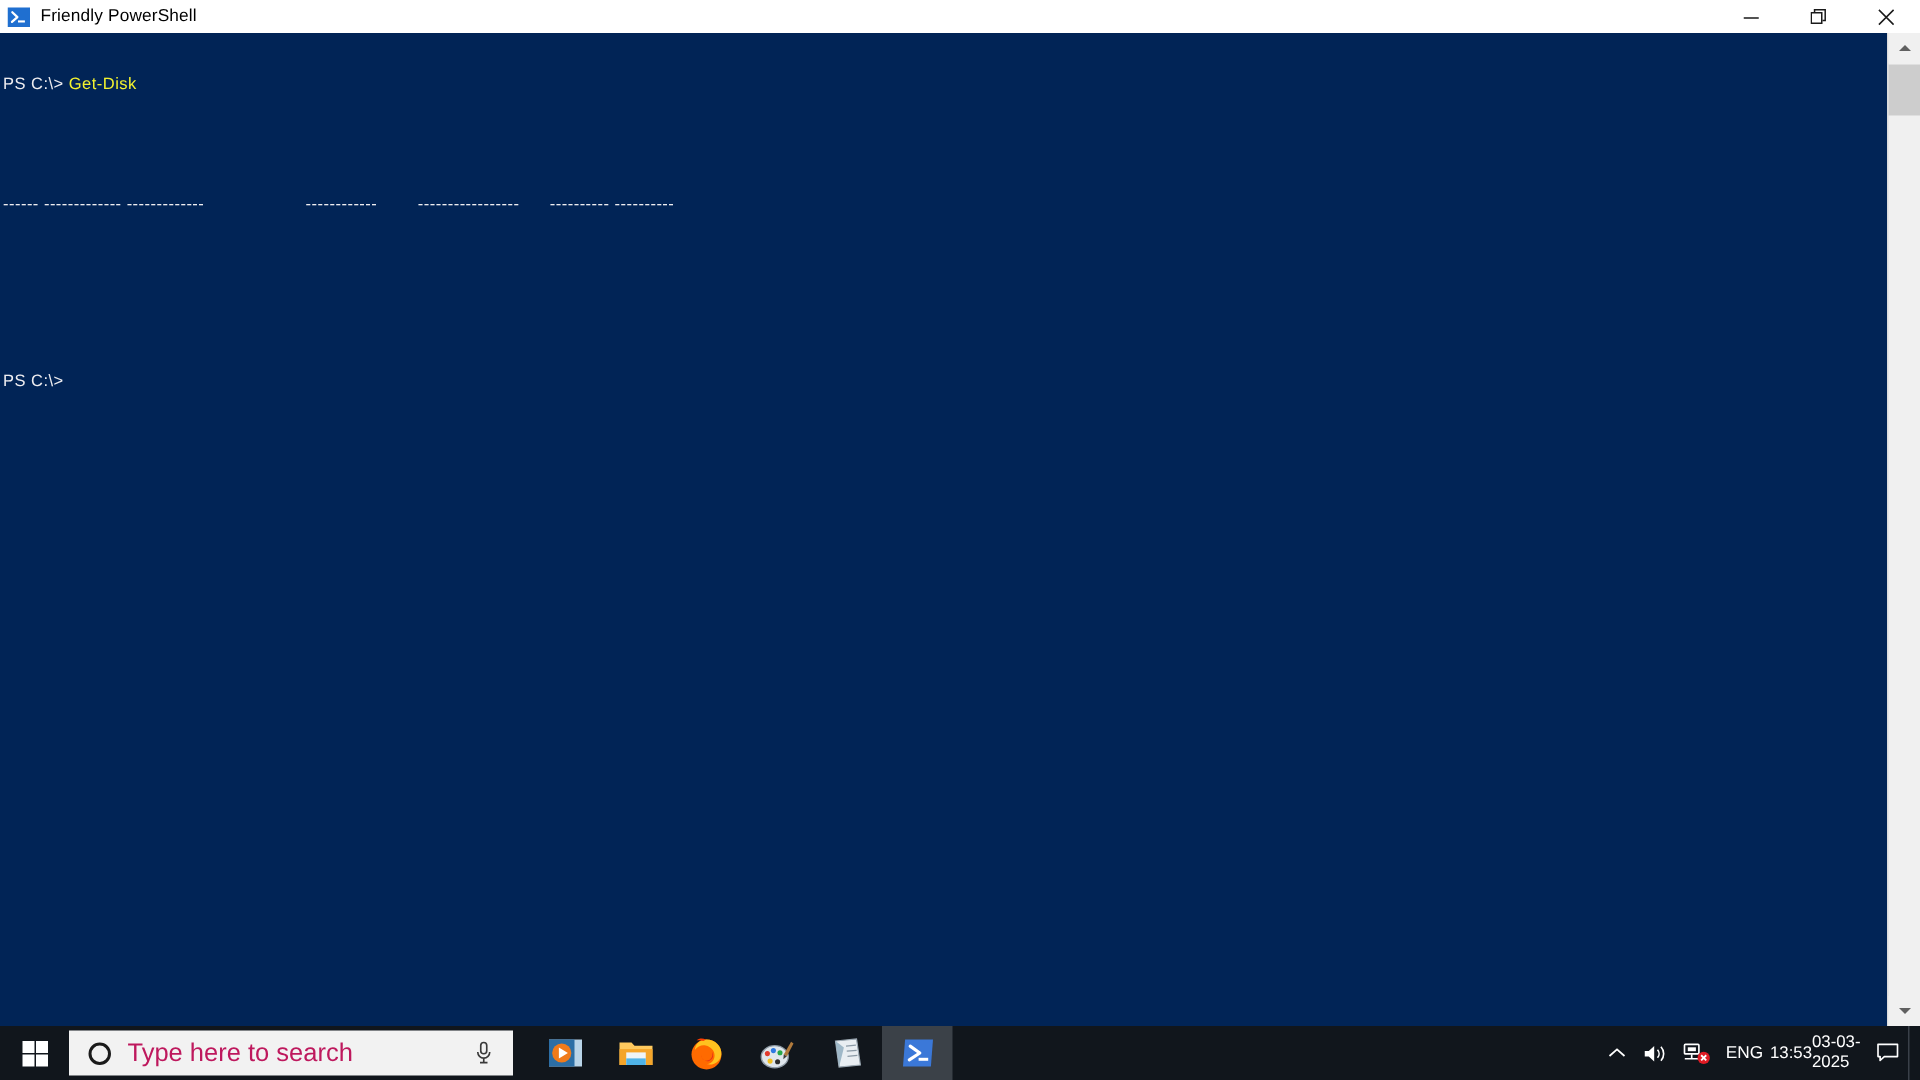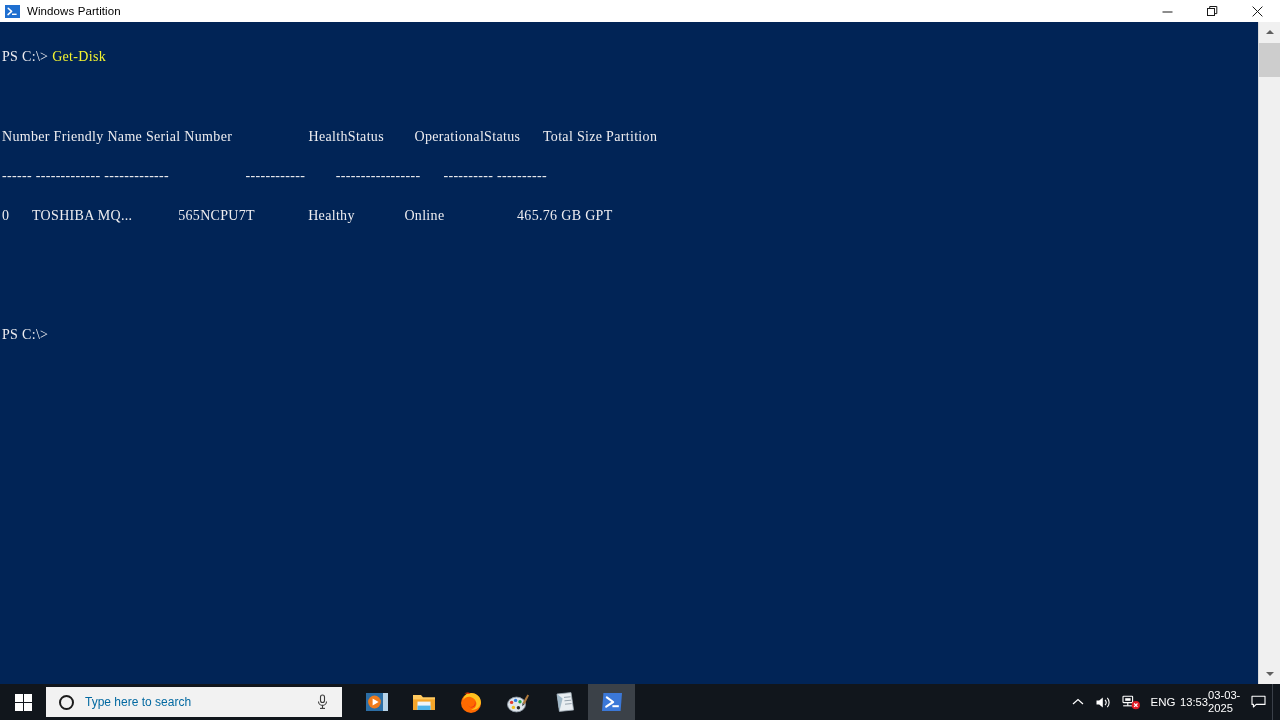--- a/index.html
+++ b/index.html
@@ -70,22 +70,22 @@
     position: absolute;
     top: 22px;
     left: 0;
     width: 1258px;
     height: 662px;
     background: #012456;
     overflow: hidden;
     padding: 0;
   }
   .console-inner {
-    font-family: Liberation Serif, serif;
-    font-size: 14px;
+    font-family: Liberation Sans, sans-serif;
+    font-size: 11px;
     line-height: 13.2px;
     color: #eeedf0;
     white-space: pre;
     padding: 2px 0 0 2px;
     letter-spacing: 0.32px;
   }
   .line { height: 13.2px; white-space: pre; }
   .cmd-yellow { color: #f3f32f; }
   .blank { height: 13.2px; }
 
@@ -171,22 +171,22 @@
   .search-circle {
     width: 15px;
     height: 15px;
     border: 2px solid #1b1b1b;
     border-radius: 50%;
     margin-left: 13px;
     flex: 0 0 auto;
     box-sizing: border-box;
   }
   .search-text {
-    font-size: 12px;
-    color: #0369a1;
+    font-size: 17px;
+    color: #be185d;
     margin-left: 11px;
     flex: 1;
     white-space: nowrap;
   }
   .mic-icon {
     margin-right: 13px;
     flex: 0 0 auto;
     display: flex;
     align-items: center;
   }
@@ -260,21 +260,21 @@
 
   <div class="titlebar">
     <div class="titlebar-left">
       <span class="ps-titleicon">
         <svg width="15" height="15" viewBox="0 0 15 15">
           <rect x="0" y="1" width="15" height="13" fill="#1f6fd0"></rect>
           <path d="M3.2 4.2 L6.6 7.4 L3.0 10.6" fill="none" stroke="#ffffff" stroke-width="1.5" stroke-linecap="round" stroke-linejoin="round"></path>
           <rect x="7" y="9.6" width="4.6" height="1.4" fill="#ffffff"></rect>
         </svg>
       </span>
-      <span class="titlebar-text">Windows Partition</span>
+      <span class="titlebar-text">Friendly PowerShell</span>
     </div>
     <div class="win-controls">
       <div class="win-btn">
         <svg width="11" height="11" viewBox="0 0 11 11">
             <rect x="0.5" y="5.5" width="10" height="1" fill="#1a1a1a"></rect>
           </svg>
       </div>
       <div class="win-btn">
         <svg width="11" height="11" viewBox="0 0 11 11">
           <rect x="0.5" y="2.5" width="7" height="7" fill="none" stroke="#1a1a1a" stroke-width="1"></rect>
@@ -286,23 +286,21 @@
           <path d="M0.6 0.6 L10.4 10.4 M10.4 0.6 L0.6 10.4" stroke="#1a1a1a" stroke-width="1" fill="none"></path>
         </svg>
       </div>
     </div>
   </div>
 
   <div class="console">
     <div class="console-inner">
       <div class="line"><span>PS C:\&gt;</span> <span class="cmd-yellow">Get-Disk</span></div>
       <div class="blank"></div>
-      <div class="line">Number Friendly Name Serial Number                    HealthStatus        OperationalStatus      Total Size Partition </div>
       <div class="line">------ ------------- -------------                    ------------        -----------------      ---------- ----------</div>
-      <div class="line">0      TOSHIBA MQ...            565NCPU7T              Healthy             Online                   465.76 GB GPT       </div>
       <div class="blank"></div>
       <div class="blank"></div>
       <div class="line">PS C:\&gt;</div>
     </div>
   </div>
 
   <div class="scrollbar">
     <div class="sb-btn top">
       <span class="sb-arrow up"></span>
     </div>

